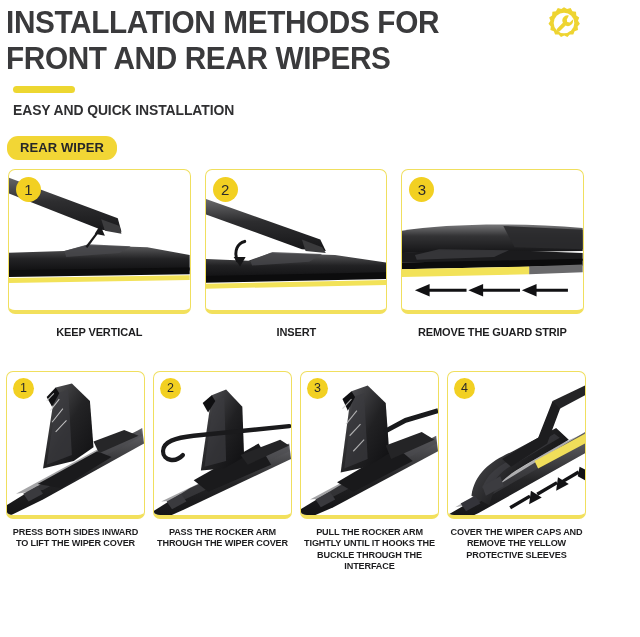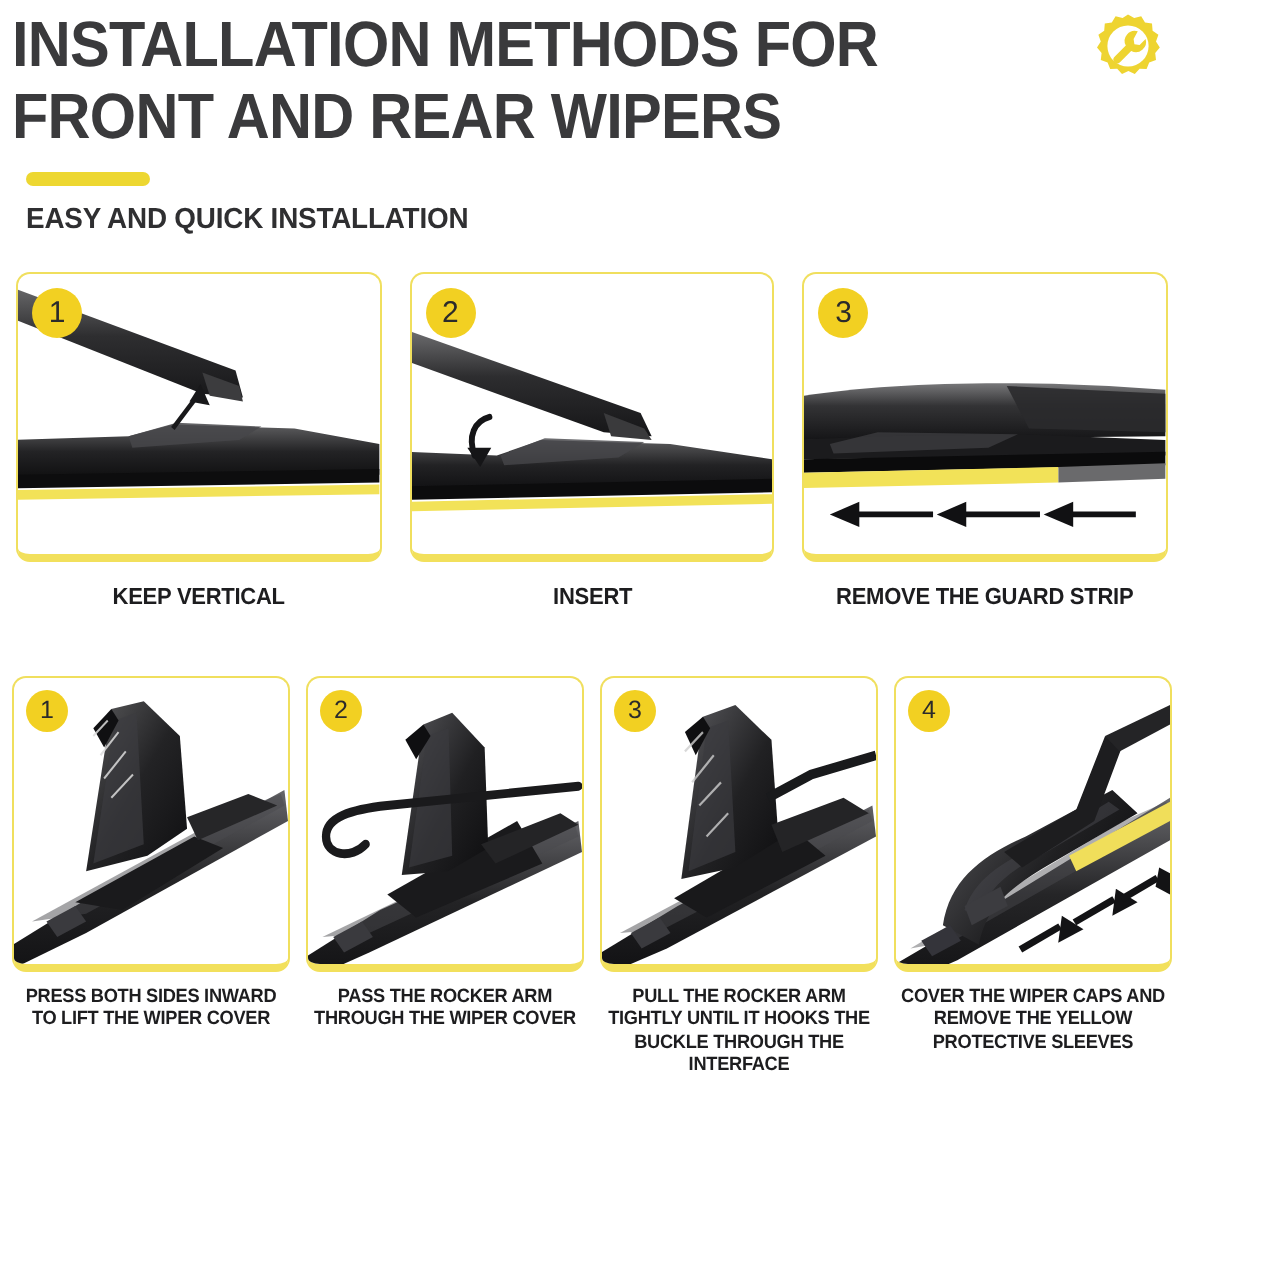--- a/index.html
+++ b/index.html
@@ -115,20 +115,21 @@
         <circle cx="20" cy="19" r="10.3" fill="#ffffff"></circle>
         <path d="M24.9 11.6 a5.1 5.1 0 0 0 -6.0 7.2 l-5.6 5.6 a1.9 1.9 0 1 0 2.7 2.7 l5.6 -5.6
                  a5.1 5.1 0 0 0 7.2 -6.0 l-3.0 3.0 -2.6 -0.4 -0.4 -2.6 Z" fill="#eed431"></path>
       </svg>
     </span>
     <div class="divider"></div>
     <div class="subtitle">EASY AND QUICK INSTALLATION</div>
   </div>
 
   <div style="margin-top:18px">
+    <span class="badge">REAR WIPER</span>
 
     <div class="row rear">
 
       <div class="panel-wrap">
         <div class="panel">
           <div class="art">
             <svg width="100%" height="100%" viewBox="0 0 196 145" preserveAspectRatio="none">
               <defs>
                 <linearGradient id="ra1" x1="0" y1="0" x2="0" y2="1">
                   <stop offset="0" stop-color="#6a6a6c"></stop>

